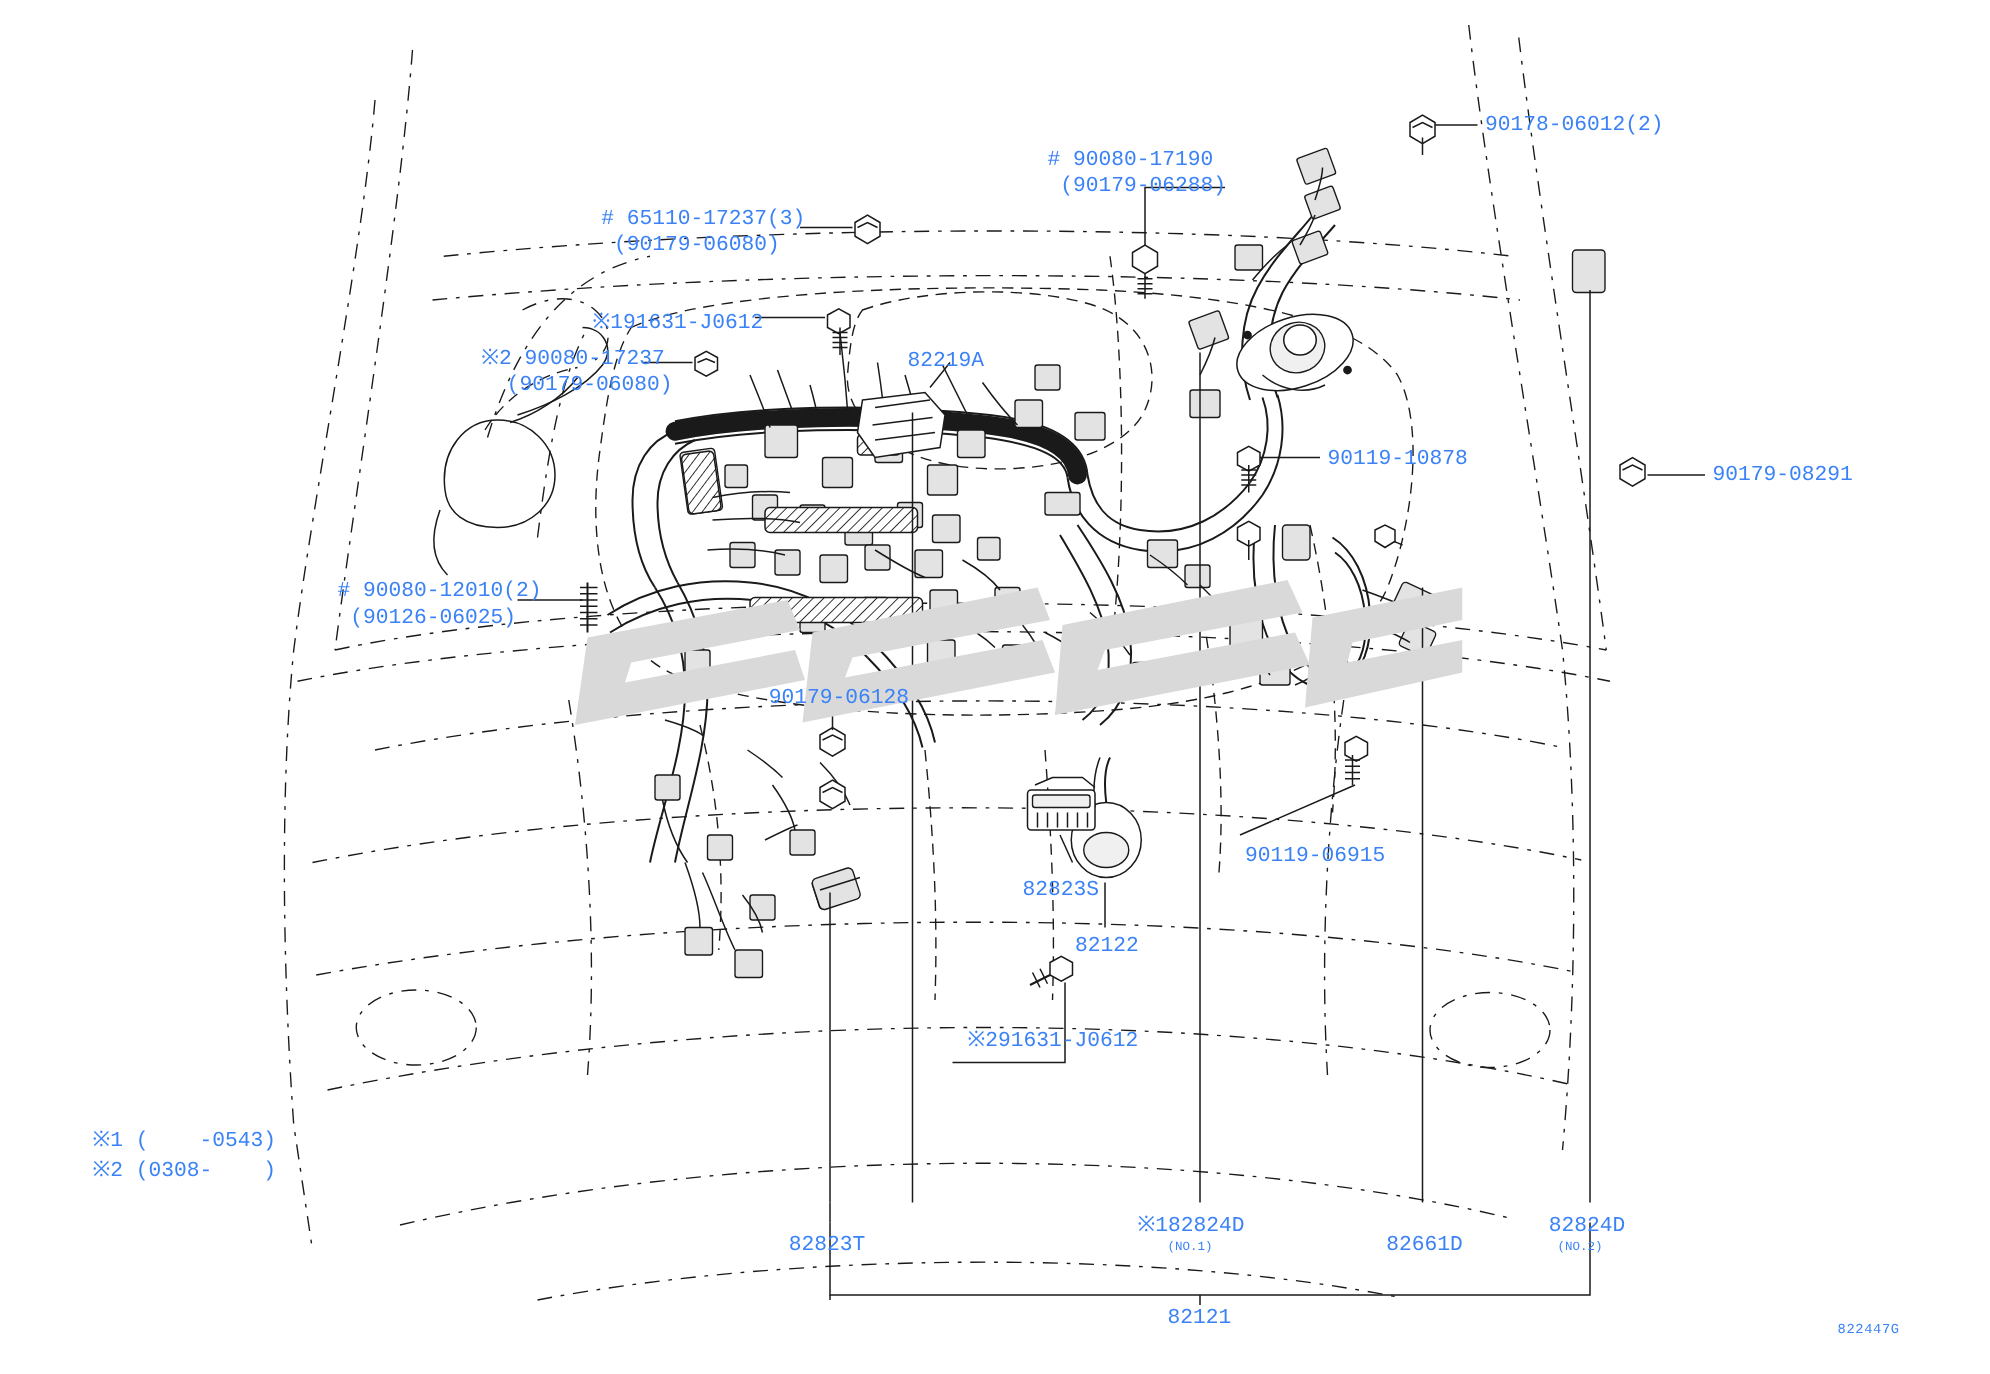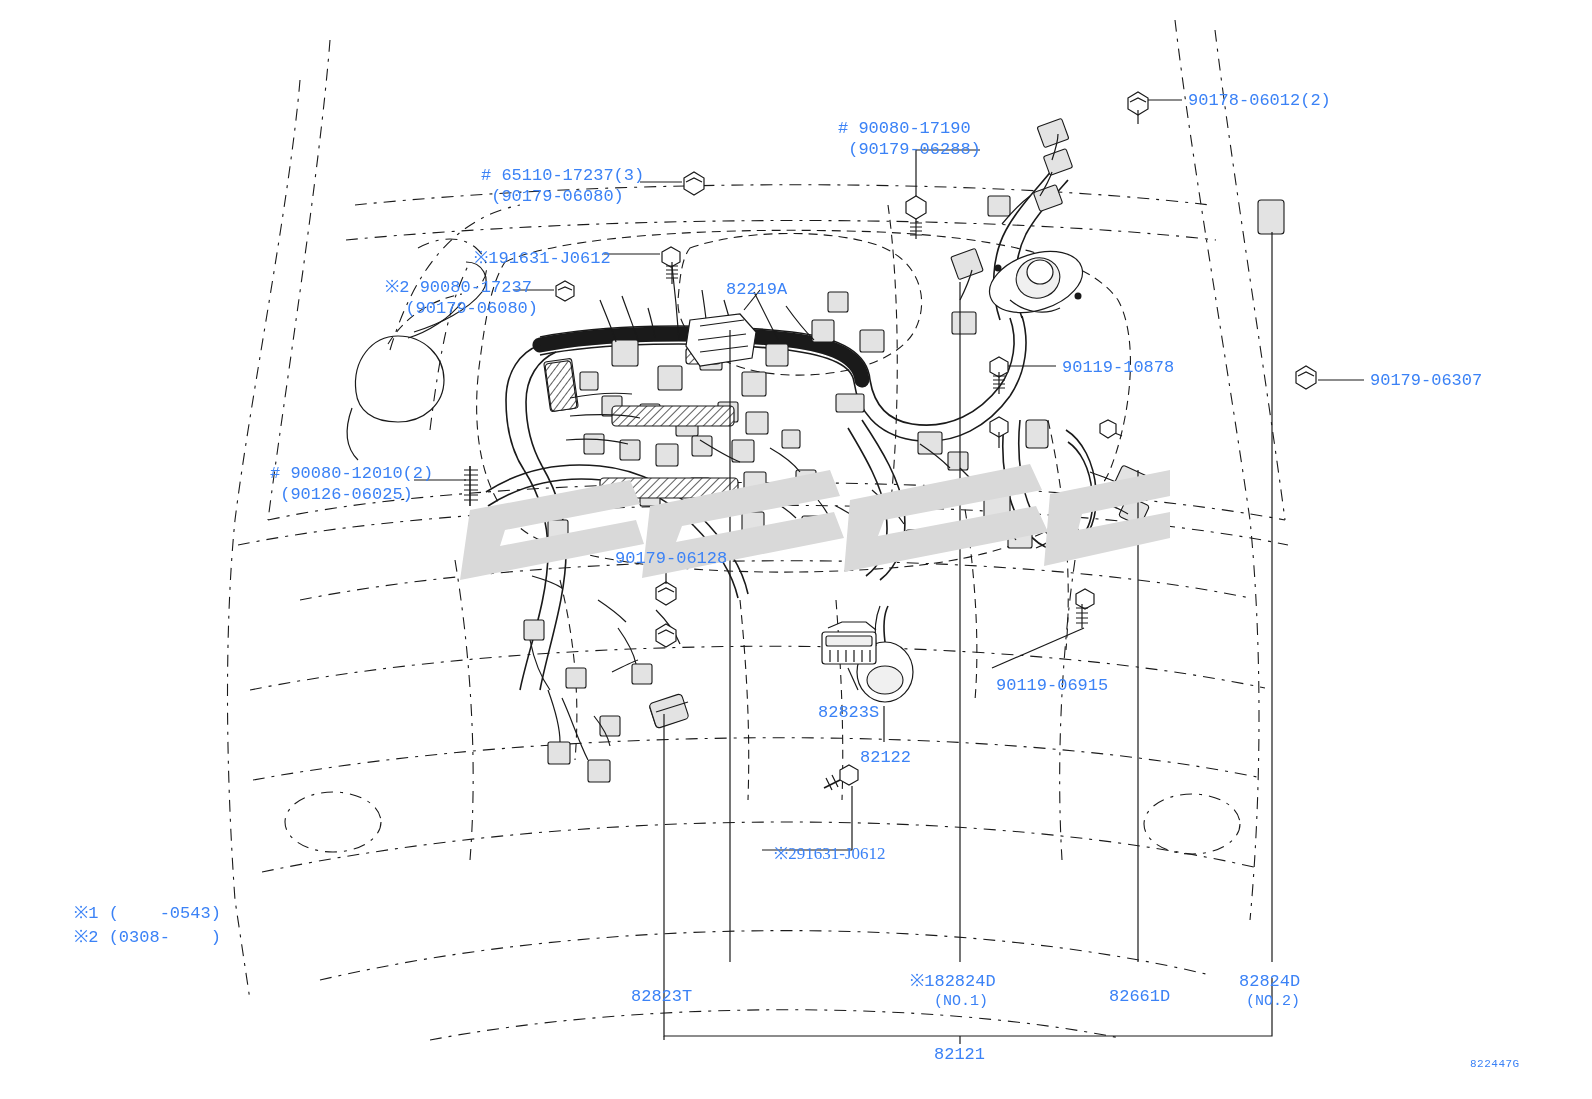--- a/index.html
+++ b/index.html
@@ -25,21 +25,21 @@
   .lbl {
     position: absolute;
     font-family: "Liberation Mono", monospace;
     font-size: 17px;
     color: #3b82f6;
     white-space: pre;
     line-height: 1.25;
     letter-spacing: 0px;
   }
   .lbl.small {
-    font-size: 15px;
+    font-size: 10px;
   }
   .lbl.code {
     font-size: 11px;
     letter-spacing: 0.5px;
   }
   .watermark {
     position: absolute;
     left: 430px;
     top: 440px;
     width: 740px;
@@ -369,28 +369,28 @@
   <div class="lbl" style="left:838px; top:118px;"># 90080-17190
  (90179-06288)</div>
   <div class="lbl" style="left:1188px; top:90px;">90178-06012(2)</div>
   <div class="lbl" style="left:481px; top:165px;"># 65110-17237(3)
  (90179-06080)</div>
   <div class="lbl" style="left:474px; top:248px;">※191631-J0612</div>
   <div class="lbl" style="left:385px; top:277px;">※2 90080-17237
   (90179-06080)</div>
   <div class="lbl" style="left:726px; top:279px;">82219A</div>
   <div class="lbl" style="left:1062px; top:357px;">90119-10878</div>
-  <div class="lbl" style="left:1370px; top:370px;">90179-06307</div>
+  <div class="lbl" style="left:1370px; top:370px;">90179-08291</div>
   <div class="lbl" style="left:270px; top:463px;"># 90080-12010(2)
  (90126-06025)</div>
   <div class="lbl" style="left:615px; top:548px;">90179-06128</div>
   <div class="lbl" style="left:996px; top:675px;">90119-06915</div>
   <div class="lbl" style="left:818px; top:702px;">82823S</div>
   <div class="lbl" style="left:860px; top:747px;">82122</div>
-  <div class="lbl" style="left:774px; top:843px;font-family:Liberation Serif, serif;">※291631-J0612</div>
+  <div class="lbl" style="left:774px; top:823px;">※291631-J0612</div>
   <div class="lbl" style="left:631px; top:986px;">82823T</div>
   <div class="lbl" style="left:910px; top:971px;text-align:right;">※182824D</div>
   <div class="lbl small" style="left:934px; top:993px;">(NO.1)</div>
   <div class="lbl" style="left:1109px; top:986px;">82661D</div>
   <div class="lbl" style="left:1239px; top:971px;">82824D</div>
   <div class="lbl small" style="left:1246px; top:993px;">(NO.2)</div>
   <div class="lbl" style="left:934px; top:1044px;">82121</div>
 
   <div class="lbl" style="left:74px; top:903px;">※1 (    -0543)</div>
   <div class="lbl" style="left:74px; top:927px;">※2 (0308-    )</div>

